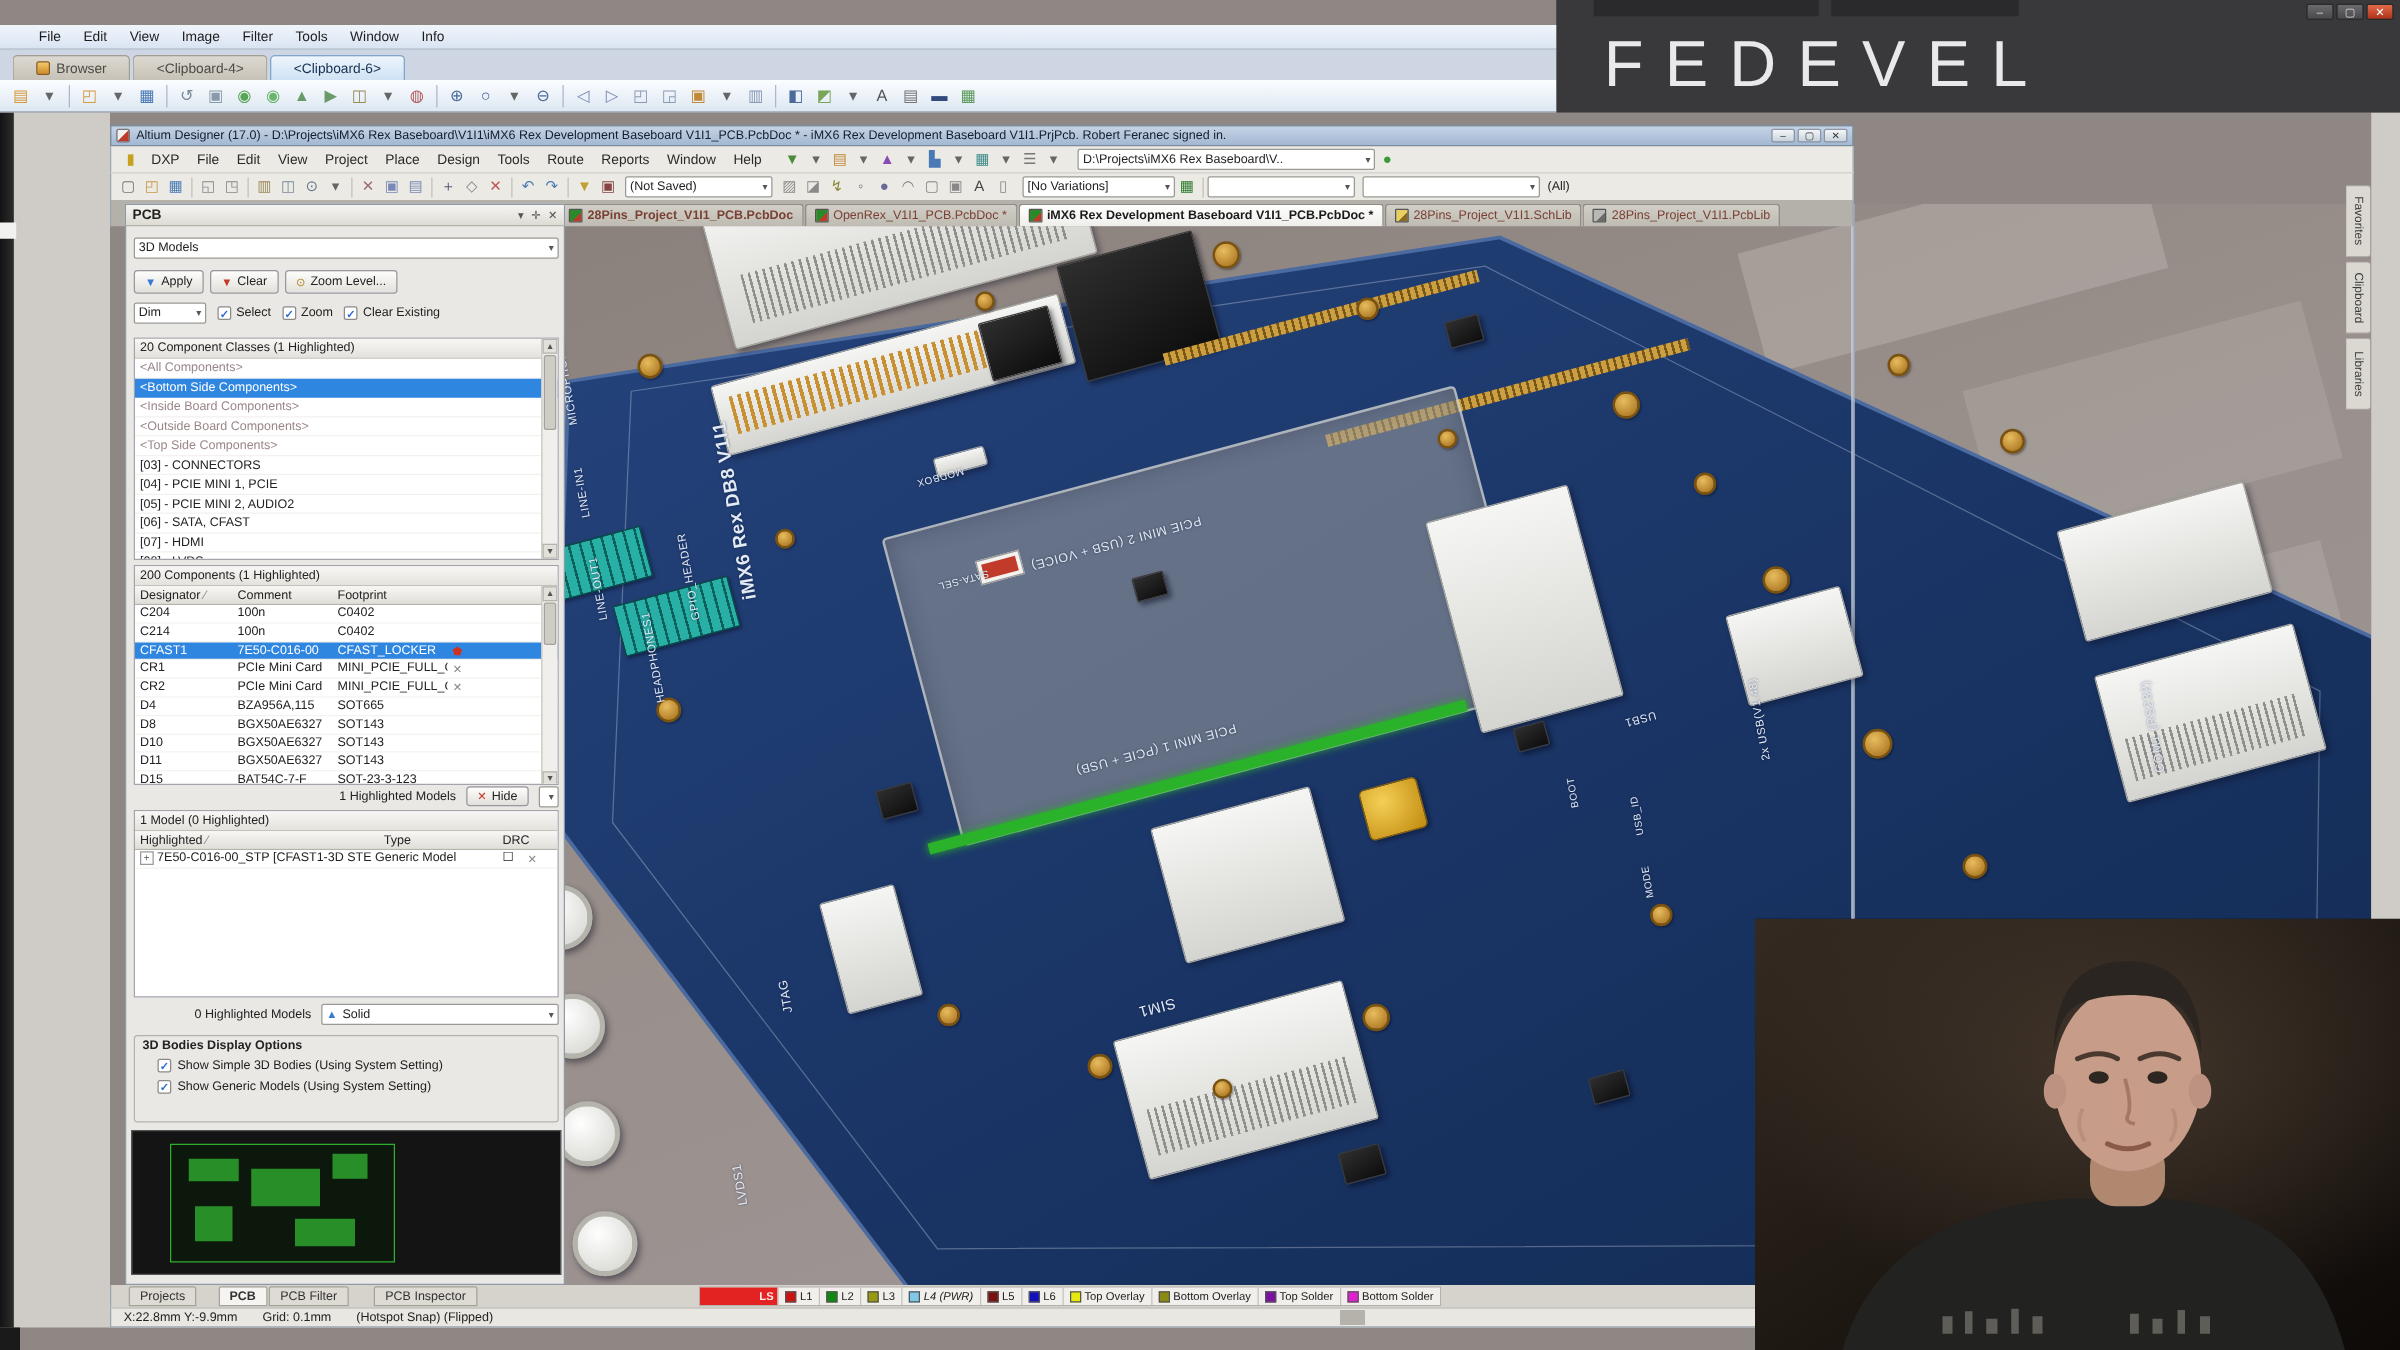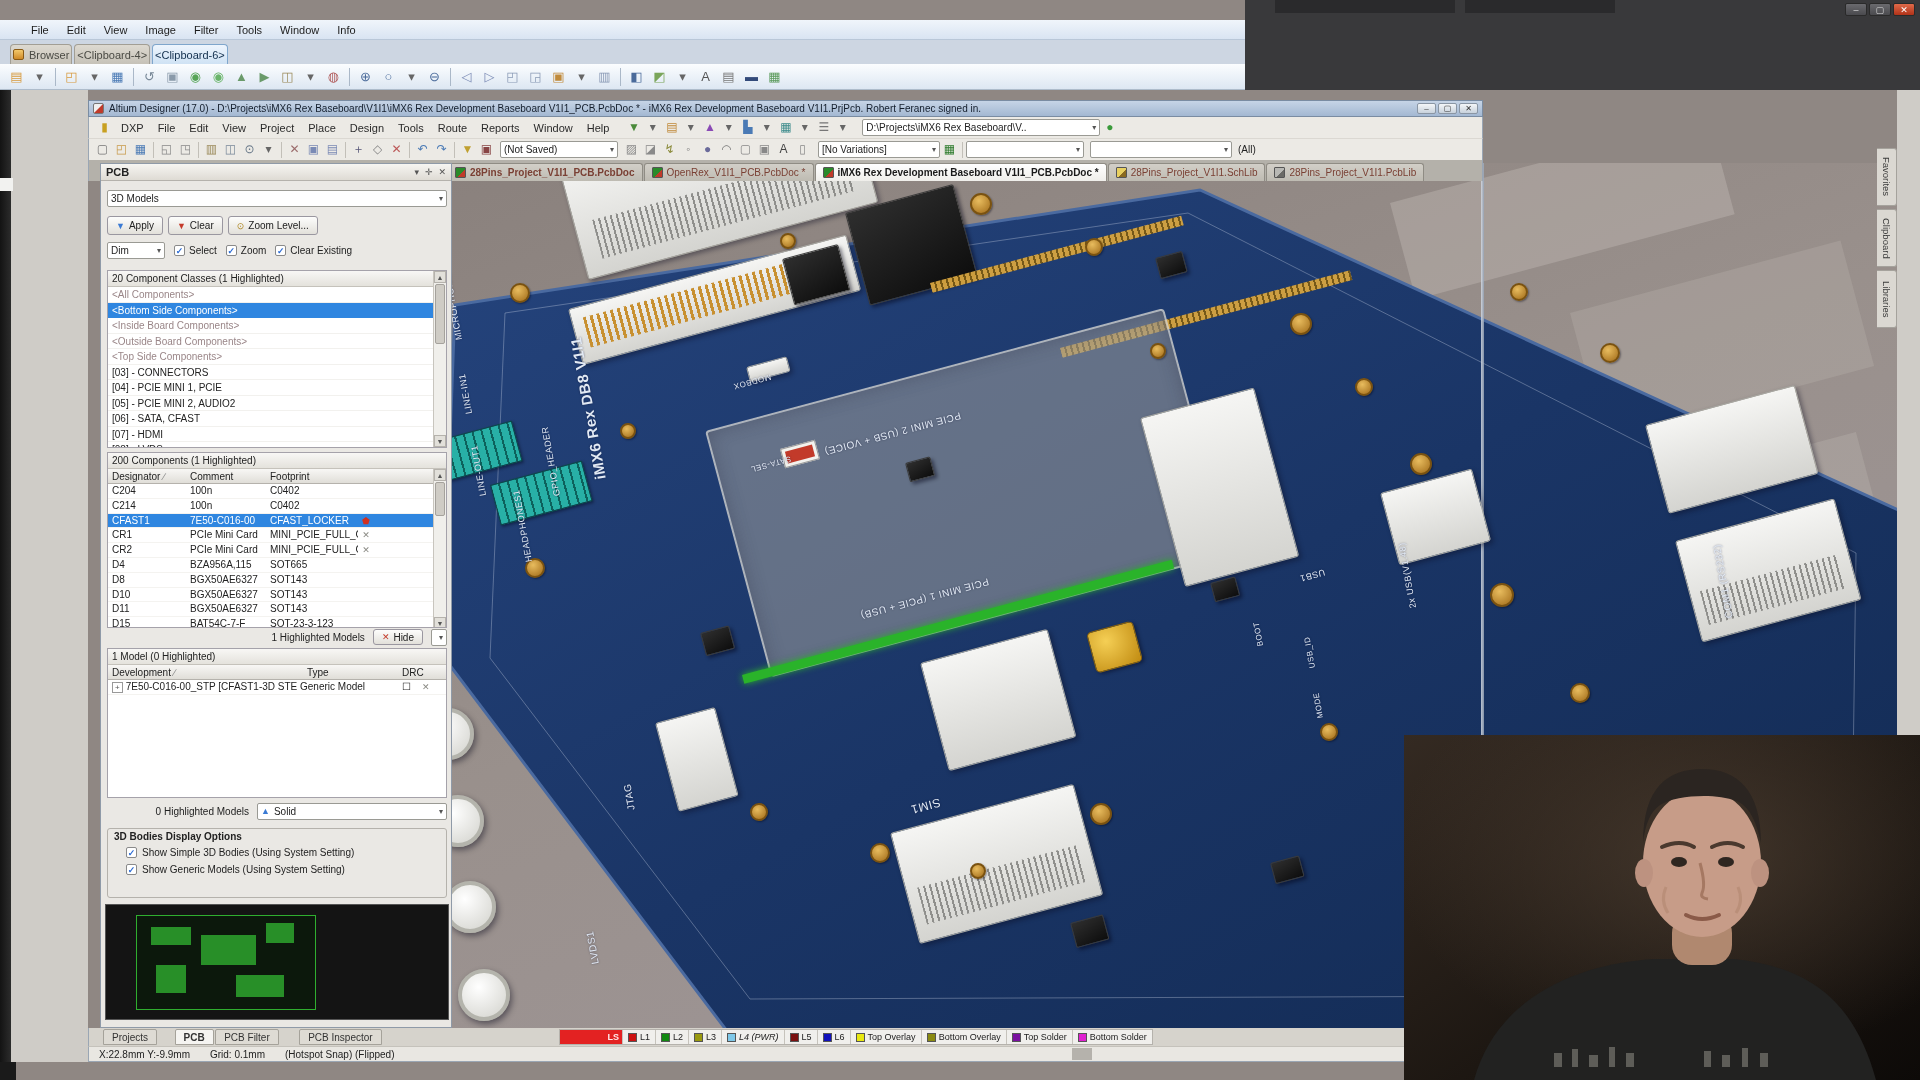--- a/index.html
+++ b/index.html
@@ -11,21 +11,21 @@
   .xn-titlebar{left:0;top:0;width:1920px;height:20px;background:#2e2e30;z-index:40;}
   .xn-title-light{left:0;top:0;width:400px;height:20px;background:linear-gradient(180deg,#dce8f6,#b5cae2);display:flex;align-items:center;gap:6px;padding-left:6px;}
   .xn-appicon{width:13px;height:13px;border-radius:3px;background:radial-gradient(circle at 35% 35%,#ffd27a,#e07820);border:1px solid #9a5510;}
   .xn-title-text{font-size:11px;color:#16273c;white-space:nowrap;}
   .winbtns{position:absolute;right:5px;top:3px;display:flex;gap:2px;z-index:60;}
   .winbtn{width:22px;height:13px;font-size:9px;line-height:12px;text-align:center;color:#ddd;background:linear-gradient(#6a6a6e,#4a4a4e);border:1px solid #2a2a2a;border-radius:2px;}
   .winbtn.close{background:linear-gradient(#e06a4a,#b03218);color:#fff;}
   .xn-menubar{left:0;top:20px;width:1245px;height:20px;background:linear-gradient(180deg,#f0f5fb,#d9e4f2);border-bottom:1px solid #b9c7d8;display:flex;align-items:center;padding-left:22px;z-index:40;}
   .xn-menubar .mi{font-size:11px;color:#1c1c1c;padding:0 9px;}
   .xn-tabbar{left:0;top:40px;width:1245px;height:24px;background:#cdd6e2;display:flex;align-items:flex-end;padding-left:10px;gap:2px;z-index:40;}
-  .xn-tab{height:20px;display:flex;align-items:center;gap:5px;padding:0 2px;font-size:11px;color:#4a4a44;background:linear-gradient(#ddd9d0,#c6c2b8);border:1px solid #a29e94;border-bottom:none;border-radius:4px 4px 0 0;}
+  .xn-tab{height:20px;display:flex;align-items:center;gap:5px;padding:0 18px;font-size:11px;color:#4a4a44;background:linear-gradient(#ddd9d0,#c6c2b8);border:1px solid #a29e94;border-bottom:none;border-radius:4px 4px 0 0;}
   .xn-tab.active{background:linear-gradient(#eef5fd,#cfe2f4);border-color:#7fa6cc;color:#13304e;}
   .xn-tab .ticon{width:11px;height:11px;border-radius:2px;background:linear-gradient(#f4c96a,#cf8a28);border:1px solid #8a5a14;}
   .xn-toolbar{left:0;top:64px;width:1245px;height:26px;background:linear-gradient(180deg,#fbfdff,#dde7f2);border-bottom:1px solid #aebcCB;display:flex;align-items:center;padding-left:6px;gap:2px;z-index:40;}
   .tbi{width:21px;height:20px;border-radius:3px;font-size:13px;line-height:19px;text-align:center;}
   .tbsep{width:1px;height:18px;background:#aab8c8;margin:0 3px;}
   .fedevel-block{left:1245px;top:0;width:675px;height:90px;background:#39393b;z-index:39;overflow:hidden;}
   .fed-tab{position:absolute;top:0;height:13px;border-radius:0 0 0 0;background:#2a2a2c;}
   .fedevel-text{position:absolute;left:38px;top:22px;font-size:52px;letter-spacing:17px;font-weight:400;color:#e9e9eb;}
 
   
@@ -571,21 +571,21 @@
           <span class="gl" style="color:#c43a2a">✕</span>
           <span>Hide</span>
         </span>
       <span class="combo" style="width:16px">
           <span class="arr" style="margin:0 auto">▾</span>
         </span>
     </div>
     <div class="listbox" style="top:484px;width:340px;height:150px">
       <div class="lb-head">1 Model (0 Highlighted)</div>
       <div class="t-row colhead">
-        <div style="width:195px"><span>Development</span> <span style="color:#888">∕</span></div>
+        <div style="width:195px"><span>Highlighted</span> <span style="color:#888">∕</span></div>
         <div style="width:95px">Type</div>
         <div style="width:36px">DRC</div>
       </div>
       <div id="model-rows">
           <div class="t-row">
             <div style="width: 290px;"><span style="border:1px solid #999;font-size:8px;padding:0 2px;margin-right:3px;color:#555">+</span><span>7E50-C016-00_STP [CFAST1-3D STE Generic Model</span></div>
             <div style="width: 20px;">☐</div>
             <div class="grayx" style="width: 16px;">✕</div>
           </div>
         </div>
@@ -684,20 +684,21 @@
       <div class="tbi" style="color: rgb(102, 102, 102);">▾</div>
       <div class="tbi" style="color: rgb(85, 85, 85);">A</div>
       <div class="tbi" style="color: rgb(119, 119, 119);">▤</div>
       <div class="tbi" style="color: rgb(51, 74, 122);">▬</div>
       <div class="tbi" style="color: rgb(90, 154, 90);">▦</div>
     </div>
 
   <div class="abs fedevel-block">
     <div class="fed-tab" style="left:30px;width:180px"></div>
     <div class="fed-tab" style="left:220px;width:150px"></div>
+    <div class="fedevel-text">FEDEVEL</div>
   </div>
   <div class="winbtns">
     <span class="winbtn">–</span>
     <span class="winbtn">▢</span>
     <span class="winbtn close">✕</span>
   </div>
 
   <div class="abs webcam">
     <svg width="516" height="345" viewBox="0 0 516 345">
       <defs>

